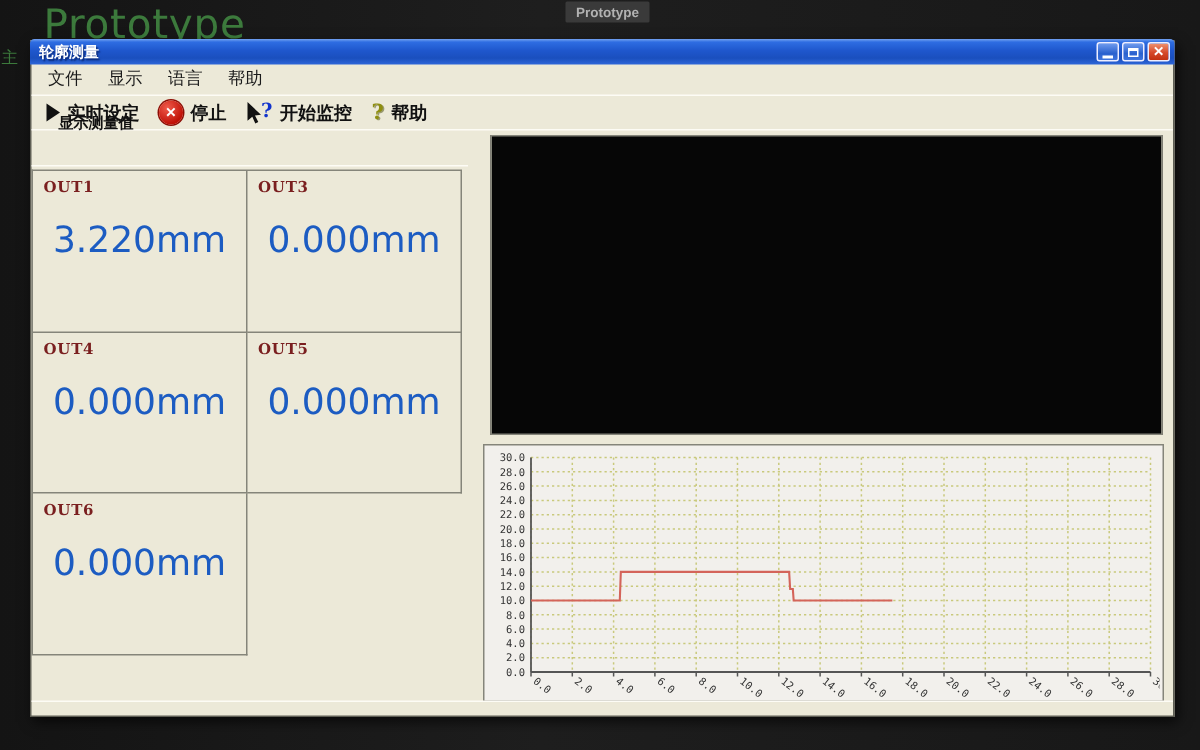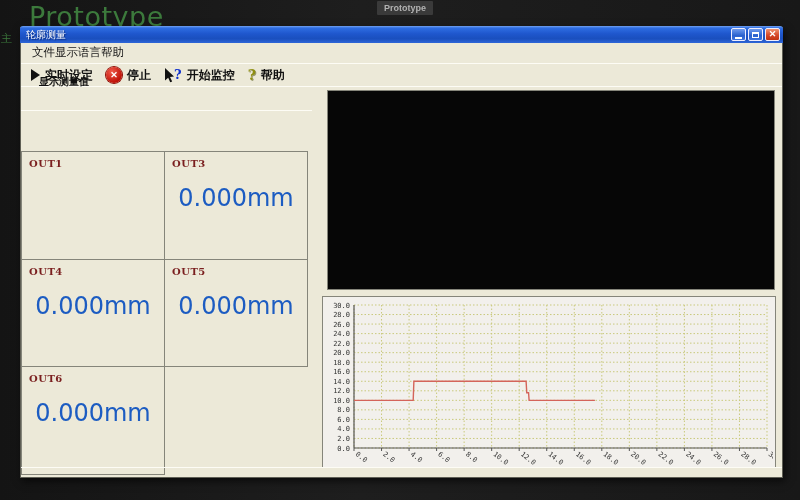--- a/index.html
+++ b/index.html
@@ -15,32 +15,32 @@
     font-size:9px;font-weight:bold;padding:2px 7px;border-radius:1px;z-index:1;}
   .bg-char{position:absolute;left:1px;top:31px;color:#3c7a3c;font-size:11px;z-index:1;}
 
   
   .window{position:absolute;left:20px;top:27px;width:761px;height:450px;z-index:2;
     background:#ece9d8;border:1px solid #5f5f55;border-top:none;
     box-shadow:2px 3px 8px rgba(0,0,0,.65);}
   .titlebar{position:absolute;left:-1px;top:-1px;right:-1px;height:17px;
     background:linear-gradient(180deg,#73a2f0 0%,#2e6de2 12%,#1f57cd 45%,#1a4fbe 75%,#2e66d8 100%);
     border-radius:3px 3px 0 0;display:flex;align-items:center;padding:0 3px 0 6px;box-sizing:border-box;}
-  .title-text{flex:1;color:#fff;font-size:10px;font-weight:normal;
+  .title-text{flex:1;color:#fff;font-size:10px;font-weight:bold;
     text-shadow:1px 1px 1px #0a2a7a;white-space:nowrap;overflow:hidden;}
   .tb-btn{width:15px;height:13px;margin-left:2px;border:1px solid #eef;border-radius:2px;
     box-sizing:border-box;display:flex;align-items:center;justify-content:center;
     background:linear-gradient(180deg,#6f9bee,#2a61ce 60%,#3e74de);cursor:pointer;}
   .tb-btn.close{background:linear-gradient(180deg,#f0926e,#d6492a 55%,#c23110);}
   .glyph-min{display:block;width:7px;height:2px;background:#fff;margin-top:6px;}
   .glyph-rst{display:block;width:7px;height:6px;border:1px solid #fff;border-top-width:2px;box-sizing:border-box;}
   .glyph-x{color:#fff;font-size:9px;font-weight:bold;line-height:1;}
 
   .menubar{position:absolute;left:0;top:16px;right:0;height:19px;display:flex;
-    align-items:center;padding:0 11px;font-size:11.5px;color:#1a1a1a;font-family:Liberation Mono, monospace;}
+    align-items:center;gap:17px;padding:0 11px;font-size:11.5px;color:#1a1a1a;font-family:Liberation Mono, monospace;}
   .menu-item{cursor:default;}
   .hline{position:absolute;left:0;right:0;height:1px;background:#b9b5a3;}
   .hline::after{content:"";display:block;height:1px;background:#fdfcf5;}
 
   .toolbar{position:absolute;left:0;top:37px;right:0;height:22px;display:flex;
     align-items:center;padding:0 10px;}
   .tool{display:flex;align-items:center;gap:5px;margin-right:13px;cursor:pointer;
     font-size:12px;font-weight:bold;color:#111;}
   .i-play{width:0;height:0;border-left:9px solid #111;border-top:6px solid transparent;
     border-bottom:6px solid transparent;}
@@ -49,21 +49,21 @@
     background:radial-gradient(circle at 35% 30%,#f05a4a,#c01208 70%);box-shadow:0 0 0 1px #8d0d05;}
   .i-ctx{display:flex;align-items:flex-start;}
   .i-ctx b{color:#1133cc;font-size:13px;font-family:"DejaVu Serif",serif;line-height:1;margin-left:-1px;}
   .i-help{color:#8e8e10;font-size:14px;font-weight:bold;font-family:"DejaVu Serif",serif;
     text-shadow:1px 1px 0 #9a9a70;line-height:1;}
 
   
   .meas-header{position:absolute;left:18px;top:48px;font-size:10px;font-weight:bold;color:#111;font-family:Liberation Serif, serif;}
   .meas-table{position:absolute;left:0;top:86px;width:287px;height:324px;
     display:grid;grid-template-columns:1fr 1fr;grid-template-rows:1fr 1fr 1fr;
-    border-top:1px solid #85857a;border-left:1px solid #85857a;box-sizing:border-box;margin-top:38px;}
+    border-top:1px solid #85857a;border-left:1px solid #85857a;box-sizing:border-box;}
   .cell{position:relative;border-right:1px solid #85857a;border-bottom:1px solid #85857a;}
   .out-label{position:absolute;left:7px;top:6px;font-family:"DejaVu Serif",serif;
     font-size:10px;font-weight:bold;color:#7a1f1f;letter-spacing:.5px;}
   .out-value{position:absolute;left:0;right:0;top:32px;text-align:center;
     font-family:"DejaVu Sans",sans-serif;font-size:24px;color:#1c5cc2;}
 
   
   .camera{position:absolute;left:306px;top:63px;width:446px;height:198px;
     background:#060606;border:1px solid #85857a;}
   .chartbox{position:absolute;left:301px;top:269px;width:452px;height:170px;
@@ -122,20 +122,21 @@
       </span>
     </div>
   <div class="hline" style="top:59px"></div>
 
   <div class="meas-header">显示测量值</div>
   <div class="hline" style="top:83px;left:0;width:291px;right:auto"></div>
 
   <div class="meas-table" id="meas-table">
       <div class="cell">
         <span class="out-label">OUT1</span>
+        <span class="out-value">3.220mm</span>
       </div>
       <div class="cell">
         <span class="out-label">OUT3</span>
         <span class="out-value">0.000mm</span>
       </div>
       <div class="cell">
         <span class="out-label">OUT4</span>
         <span class="out-value">0.000mm</span>
       </div>
       <div class="cell">

